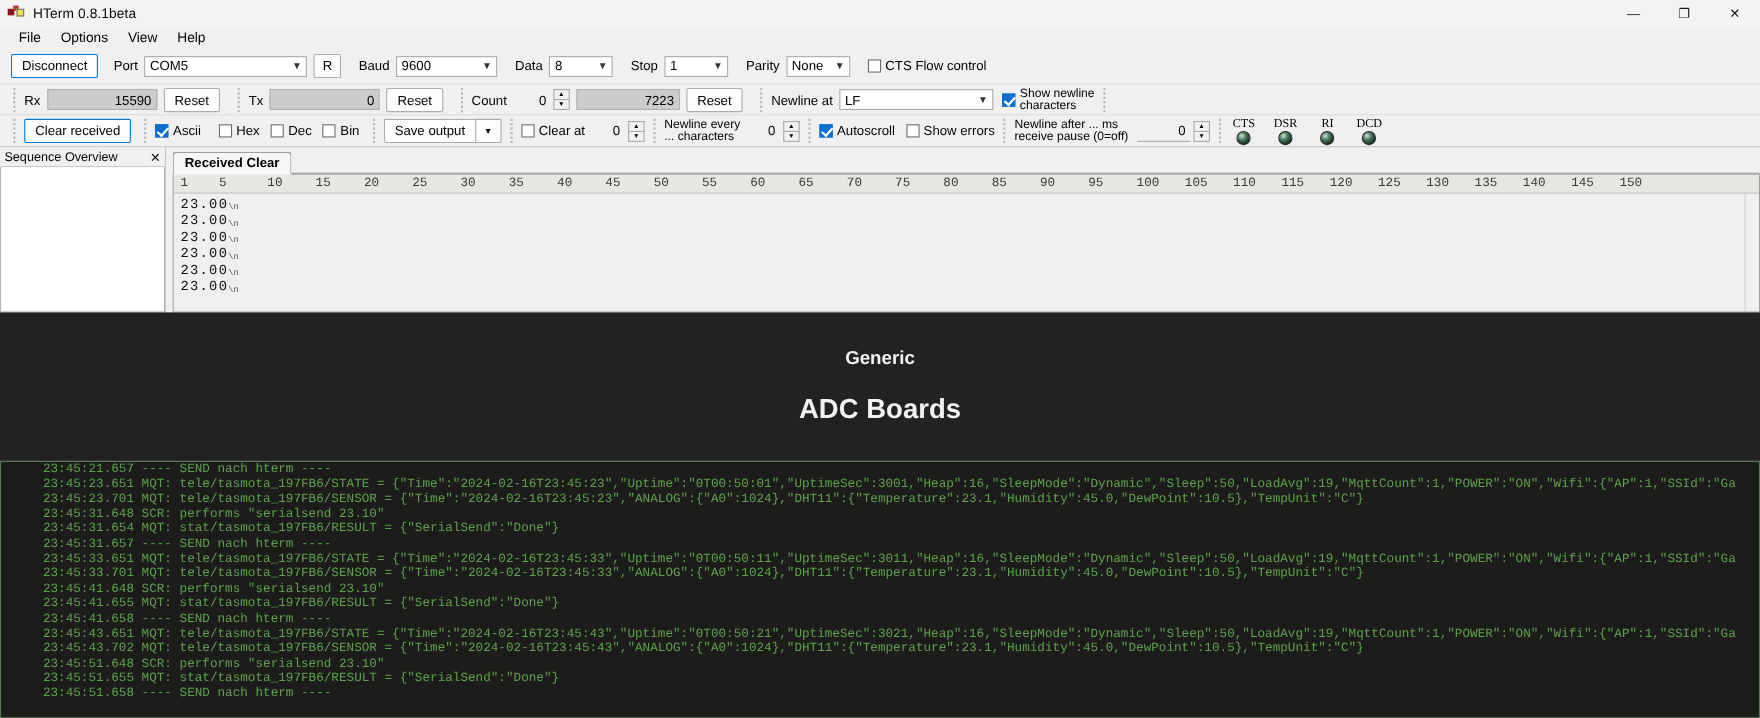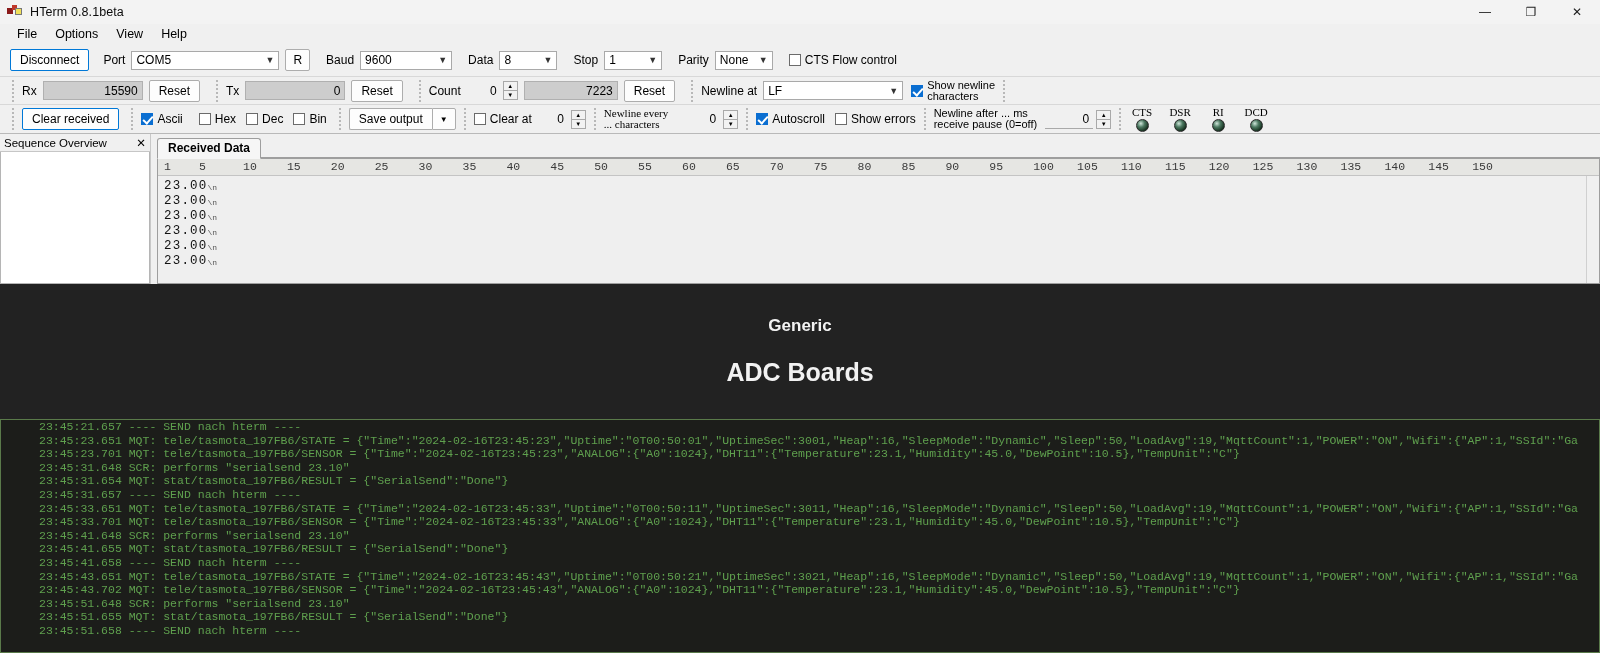--- a/index.html
+++ b/index.html
@@ -251,21 +251,21 @@
       <span class="lbl">Clear at</span>
     </label>
     <div class="fld" style="width:28px;border:none;background:transparent;">
       <span>0</span>
     </div>
     <div class="spin" style="margin-left:3px;">
       <div>▲</div>
       <div>▼</div>
     </div>
     <div class="sepS"></div>
-    <span class="two" style="margin-right:24px;font-family:Liberation Serif, serif;">
+    <span class="two" style="margin-right:8px;">
       <span>Newline every</span>
       <span>... characters</span>
     </span>
     <div class="fld" style="width:28px;border:none;background:transparent;">
       <span>0</span>
     </div>
     <div class="spin" style="margin-left:3px;">
       <div>▲</div>
       <div>▼</div>
     </div>
@@ -315,21 +315,21 @@
     <div class="seqpanel">
       <div class="seqhead">
         <span>Sequence Overview</span>
         <span>✕</span>
       </div>
       <div class="seqbody"></div>
     </div>
 
     <div class="rightpanel">
       <div class="tabstrip">
-        <div class="tab">Received Data</div>
+        <div class="tab">Received Clear</div>
         <div class="tabrest"></div>
       </div>
       <div class="dataarea">
         <div class="ruler" id="ruler">
             <span style="left: 6px;">1</span>
             <span style="left: 41.12px;">5</span>
             <span style="left: 85.02px;">10</span>
             <span style="left: 128.92px;">15</span>
             <span style="left: 172.82px;">20</span>
             <span style="left: 216.72px;">25</span>

